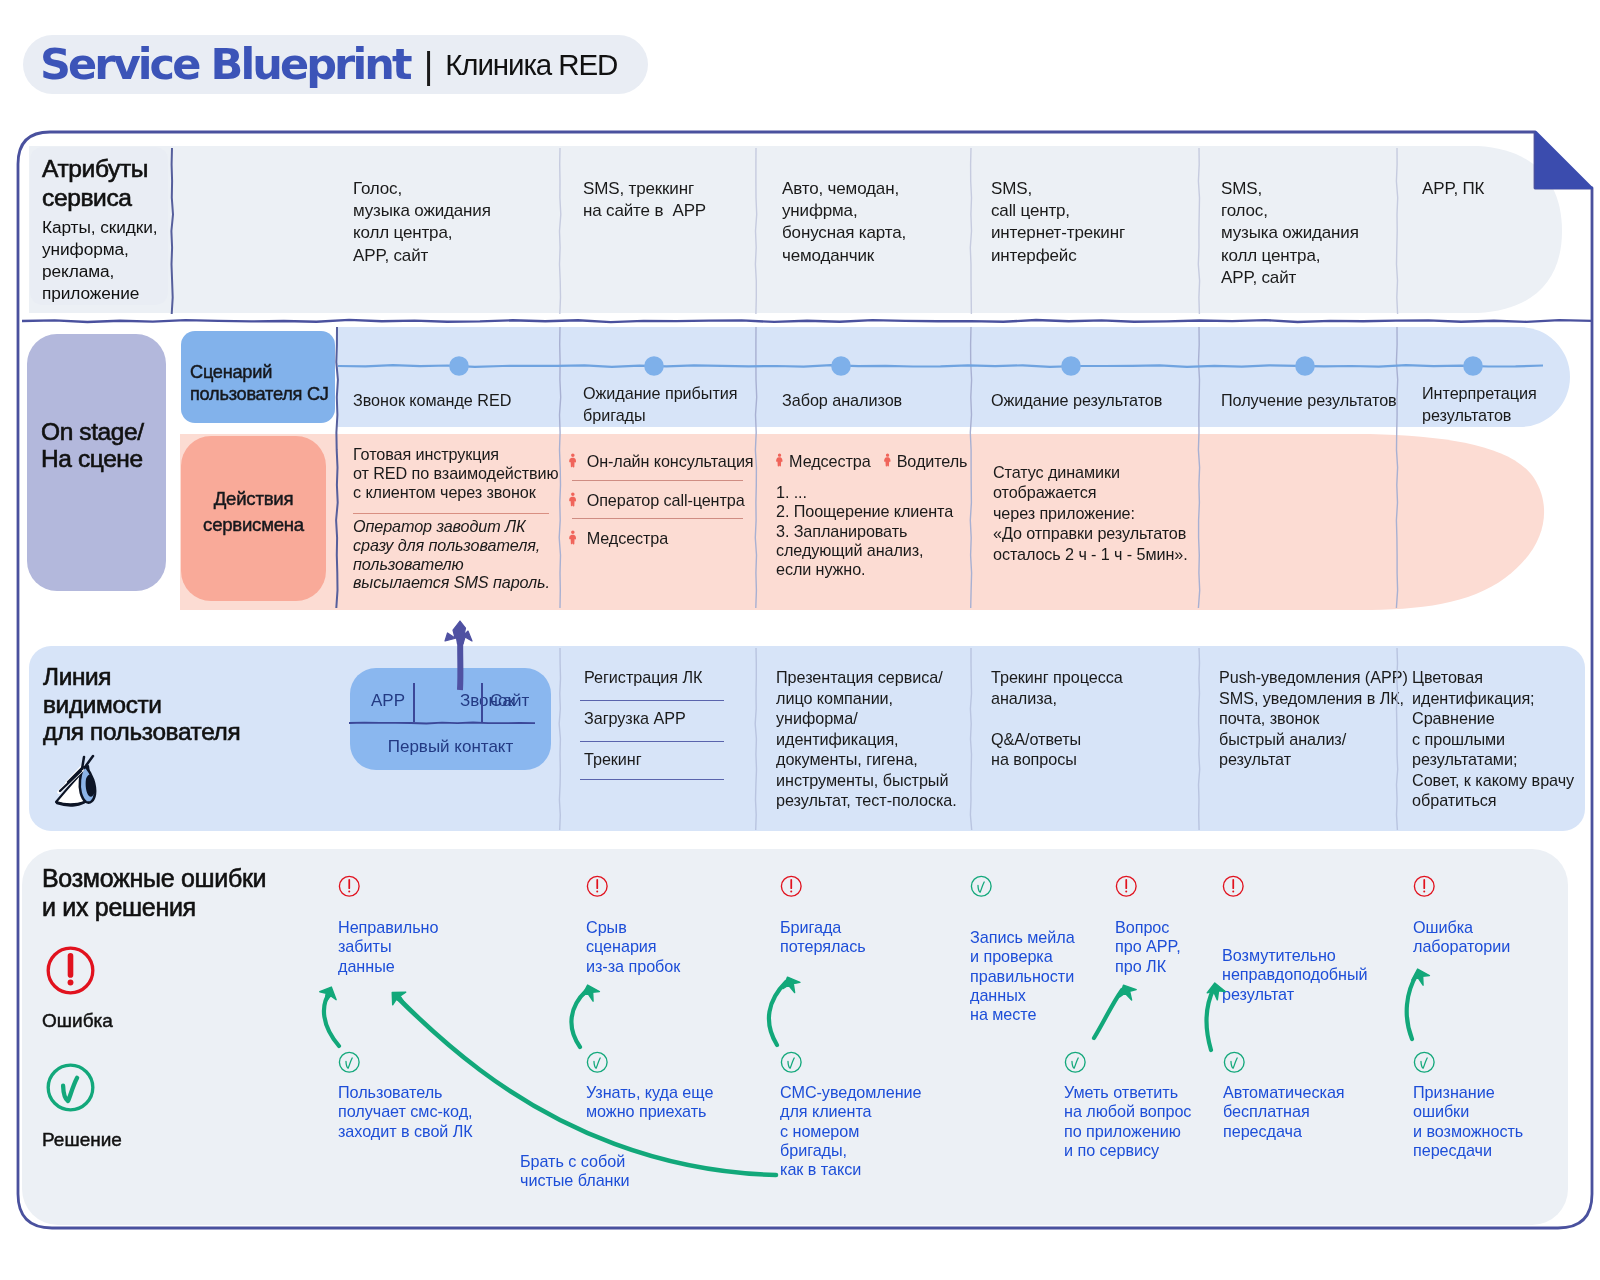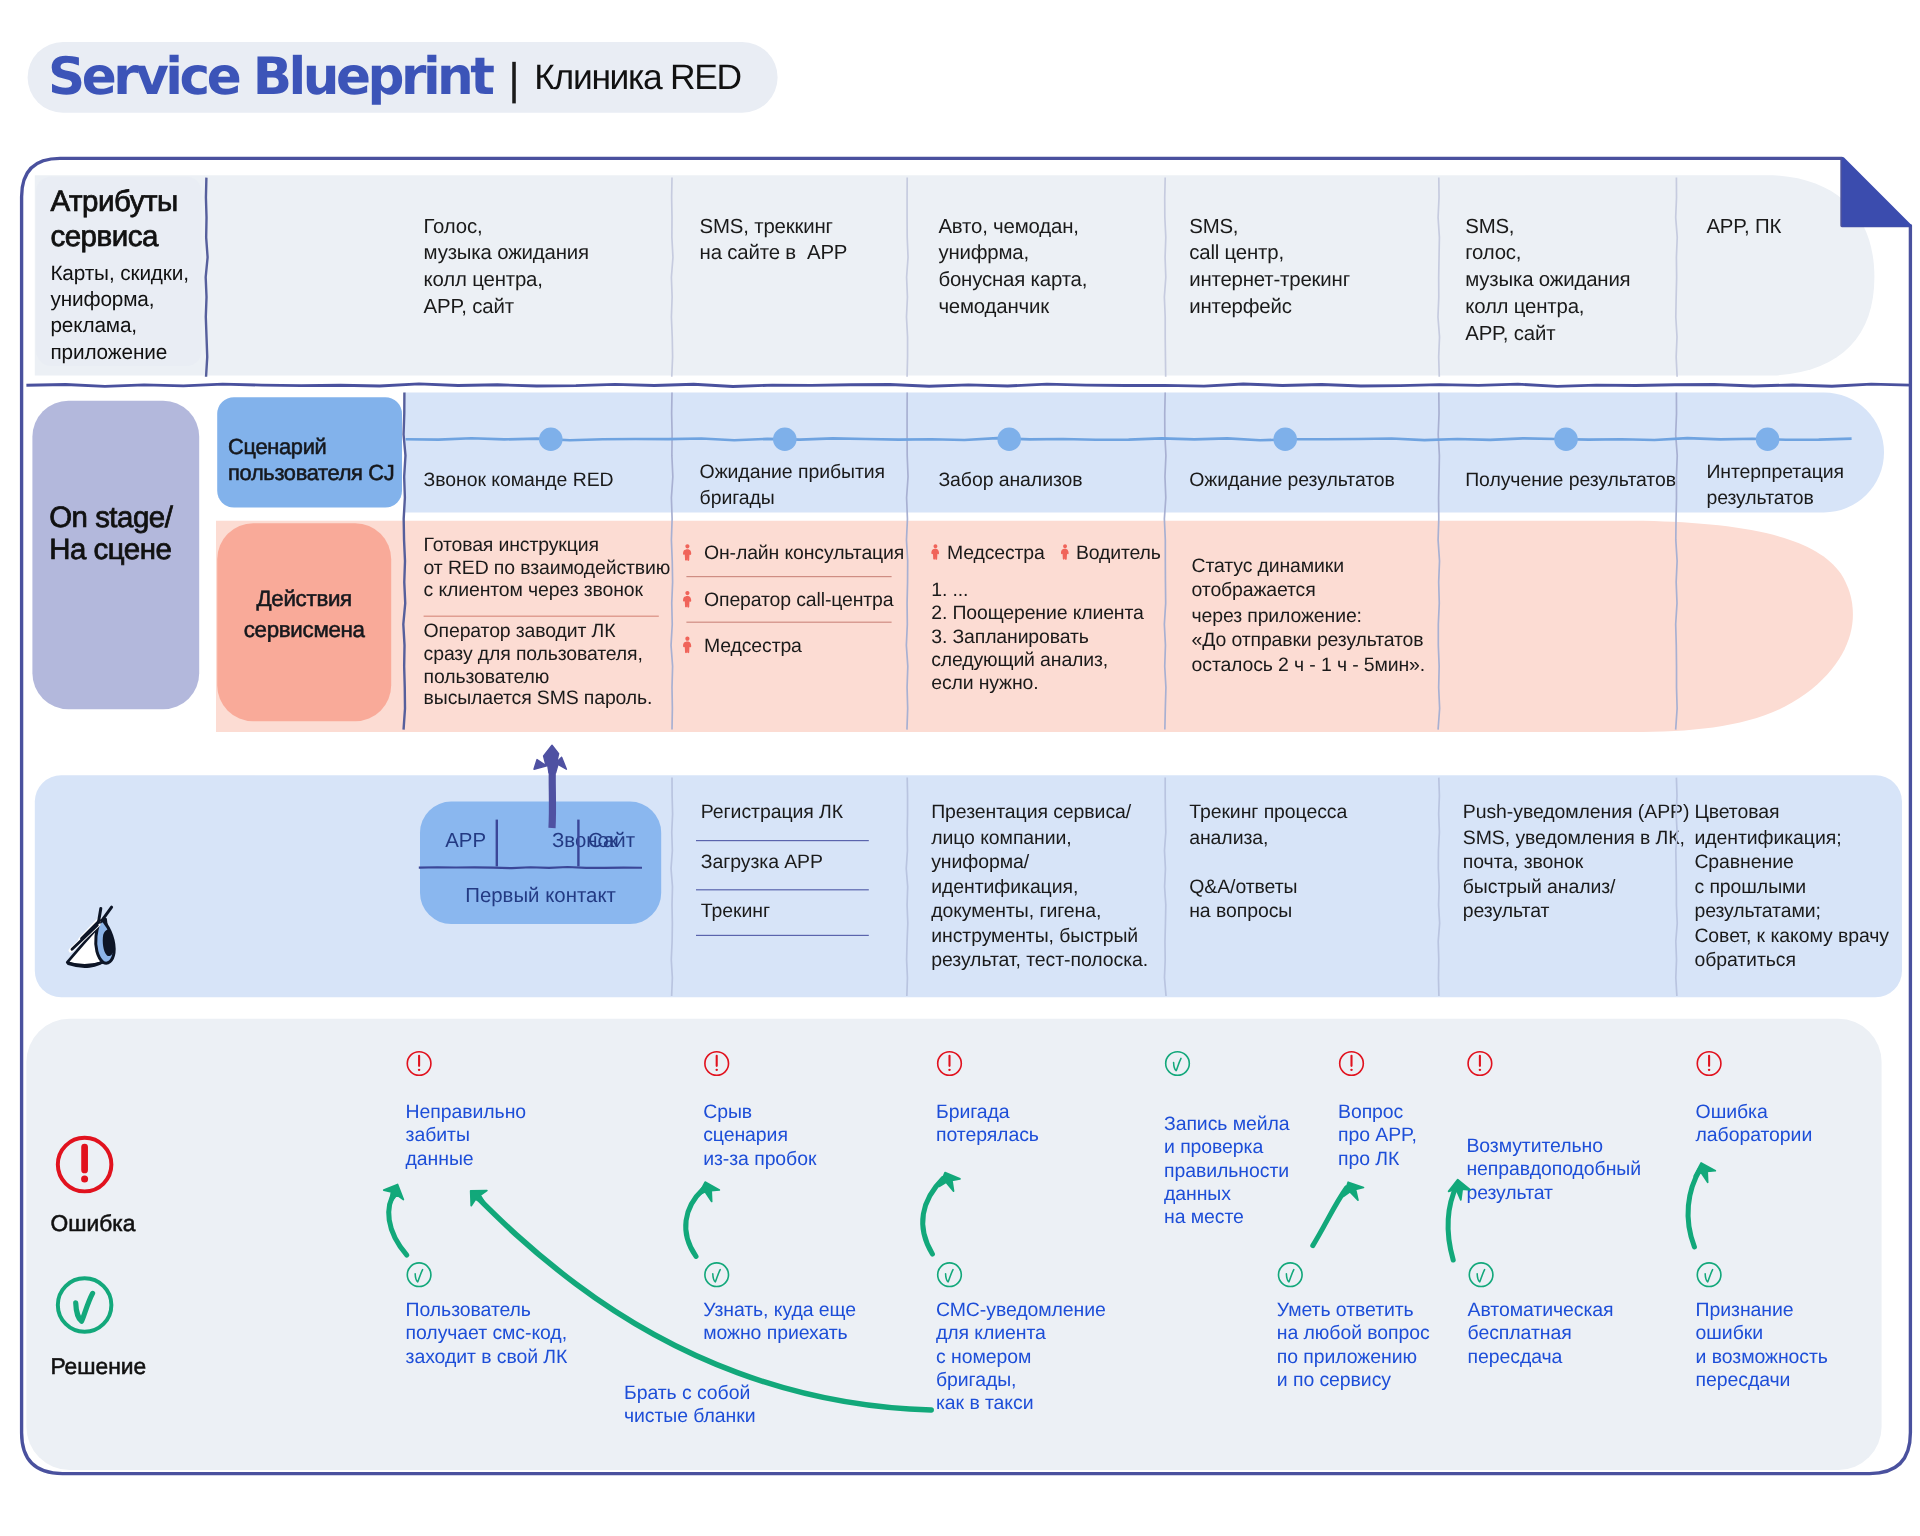--- a/index.html
+++ b/index.html
@@ -85,24 +85,29 @@
   <div id="cj-band"></div>
 
   <div id="cj-chip"></div>
   <div id="cj-chip-label" class="pre">Сценарий
 пользователя CJ</div>
   <div id="act-chip"></div>
   <div id="act-chip-label" class="pre">Действия
 сервисмена</div>
 
   <div id="vis-band"></div>
+  <div id="vis-label" class="pre">Линия
+видимости
+для пользователя</div>
   <div id="fc-box"></div>
   <div id="fc-bottom">Первый контакт</div>
 
   <div id="err-band"></div>
+  <div id="err-title" class="pre">Возможные ошибки
+и их решения</div>
 
   <div id="dyn">
       <div class="attr-cell pre" style="position: absolute; left: 353px; top: 178px; width: 200px;">Голос,
 музыка ожидания
 колл центра,
 APP, сайт</div>
       <div class="attr-cell pre" style="position: absolute; left: 583px; top: 178px; width: 175px;">SMS, треккинг
 на сайте в  APP</div>
       <div class="attr-cell pre" style="position: absolute; left: 782px; top: 178px; width: 190px;">Авто, чемодан,
 унифрма,
@@ -123,21 +128,21 @@
 бригады</div>
       <div class="cj-cell pre" style="position: absolute; left: 782px; top: 389px; width: 210px;">Забор анализов</div>
       <div class="cj-cell pre" style="position: absolute; left: 991px; top: 389px; width: 242px;">Ожидание результатов</div>
       <div class="cj-cell pre" style="position: absolute; left: 1221px; top: 389px; width: 200px;">Получение результатов</div>
       <div class="cj-cell pre" style="position: absolute; left: 1422px; top: 382px; width: 180px;">Интерпретация
 результатов</div>
       <div class="act-cell pre" style="position: absolute; left: 353px; top: 445px; width: 250px;">Готовая инструкция
 от RED по взаимодействию
 с клиентом через звонок</div>
       <div style="position: absolute; left: 353px; top: 513px; width: 196px; height: 1px; background: rgb(217, 143, 130);"></div>
-      <div class="act-cell pre" style="position: absolute; left: 353px; top: 517px; width: 250px;">Оператор заводит ЛК
+      <div class="act-cell pre" style="position: absolute; left: 353px; top: 517px; width: 250px; font-style: italic;">Оператор заводит ЛК
 сразу для пользователя,
 пользователю
 высылается SMS пароль.</div>
       <div style="position: absolute; left: 568px; top: 452px; width: 210px; height: 18px; display: flex; align-items: center; gap: 9px;">
         <svg viewBox="0 0 16 28" width="9.7" height="17">
           <path d="M8 0.8c1.6 0 2.85 1.3 2.85 2.9S9.6 6.6 8 6.6 5.15 5.3 5.15 3.7 6.4 0.8 8 0.8z M8 7.6c1.9 0 3.3 .8 4.1 2.0 .85 1.25 1.15 2.9 1.15 4.45 0 .95-.55 1.55-1.25 1.55-.5 0-.9-.25-1.1-.7 l-.25 3.6c-.08 1.15-.12 2.4-.12 3.6 0 .95-.62 1.65-1.4 1.65-.82 0-1.4-.7-1.45-1.65L7.6 19 l-.08 2.9c-.05 .95-.62 1.65-1.45 1.65-.78 0-1.4-.7-1.4-1.65 0-1.2-.04-2.45-.12-3.6l-.25-3.6 c-.2.45-.6.7-1.1.7-.7 0-1.25-.6-1.25-1.55 0-1.55.3-3.2 1.15-4.45C4.0 8.4 6.1 7.6 8 7.6z" fill="#f0645a"></path>
         </svg>
         <div class="act-cell" style="position: static;">Он-лайн консультация</div>
       </div>
       <div style="position: absolute; left: 568px; top: 491px; width: 210px; height: 18px; display: flex; align-items: center; gap: 9px;">

